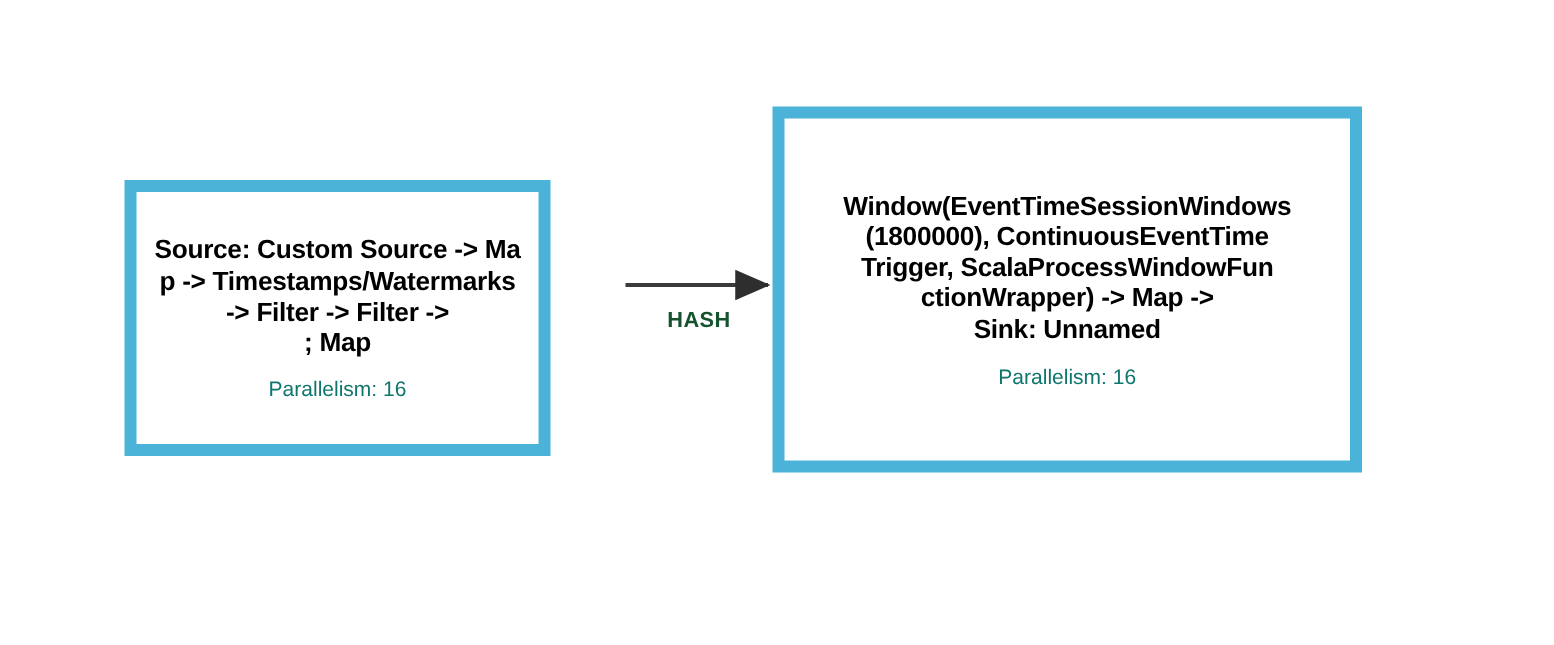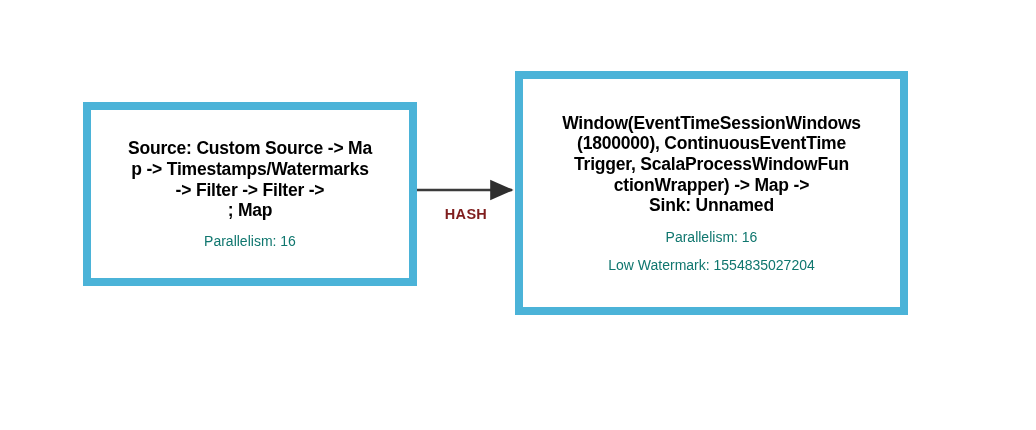--- a/index.html
+++ b/index.html
@@ -49,22 +49,22 @@
 
   .node-meta {
     font-size: 14px;
     font-weight: normal;
     color: #0f766e;
     line-height: 1.2;
   }
 
   #node-source {
     left: 83px;
-    top: 102px;
-    width: 334px;
+    top: 120px;
+    width: 284px;
     height: 184px;
   }
   #node-source .node-title { margin-bottom: 12px; }
   #node-source .node-meta  { margin-top: 0px; }
 
   #node-window {
     left: 515px;
     top: 71px;
     width: 393px;
     height: 244px;
@@ -84,21 +84,21 @@
   }
 
   #edge-label {
     position: absolute;
     left: 416px;
     top: 206px;
     width: 100px;
     text-align: center;
     font-size: 14.5px;
     font-weight: bold;
-    color: #7f1d1d;
+    color: #14532d;
     letter-spacing: 0.3px;
   }
 </style>
 </head>
 <body>
 
 <div id="canvas">
 
   <svg id="edge-layer" viewBox="0 0 1036 430" width="1036" height="430" xmlns="http://www.w3.org/2000/svg">
     <defs>
@@ -119,16 +119,15 @@
     <div class="node-meta">Parallelism: 16</div>
   </div>
 
   <div class="node" id="node-window">
     <div class="node-title">Window(EventTimeSessionWindows
 (1800000), ContinuousEventTime
 Trigger, ScalaProcessWindowFun
 ctionWrapper) -&gt; Map -&gt;
 Sink: Unnamed</div>
     <div class="node-meta">Parallelism: 16</div>
-    <div class="node-meta">Low Watermark: 1554835027204</div>
   </div>
 
 </div>
 
 </body></html>

